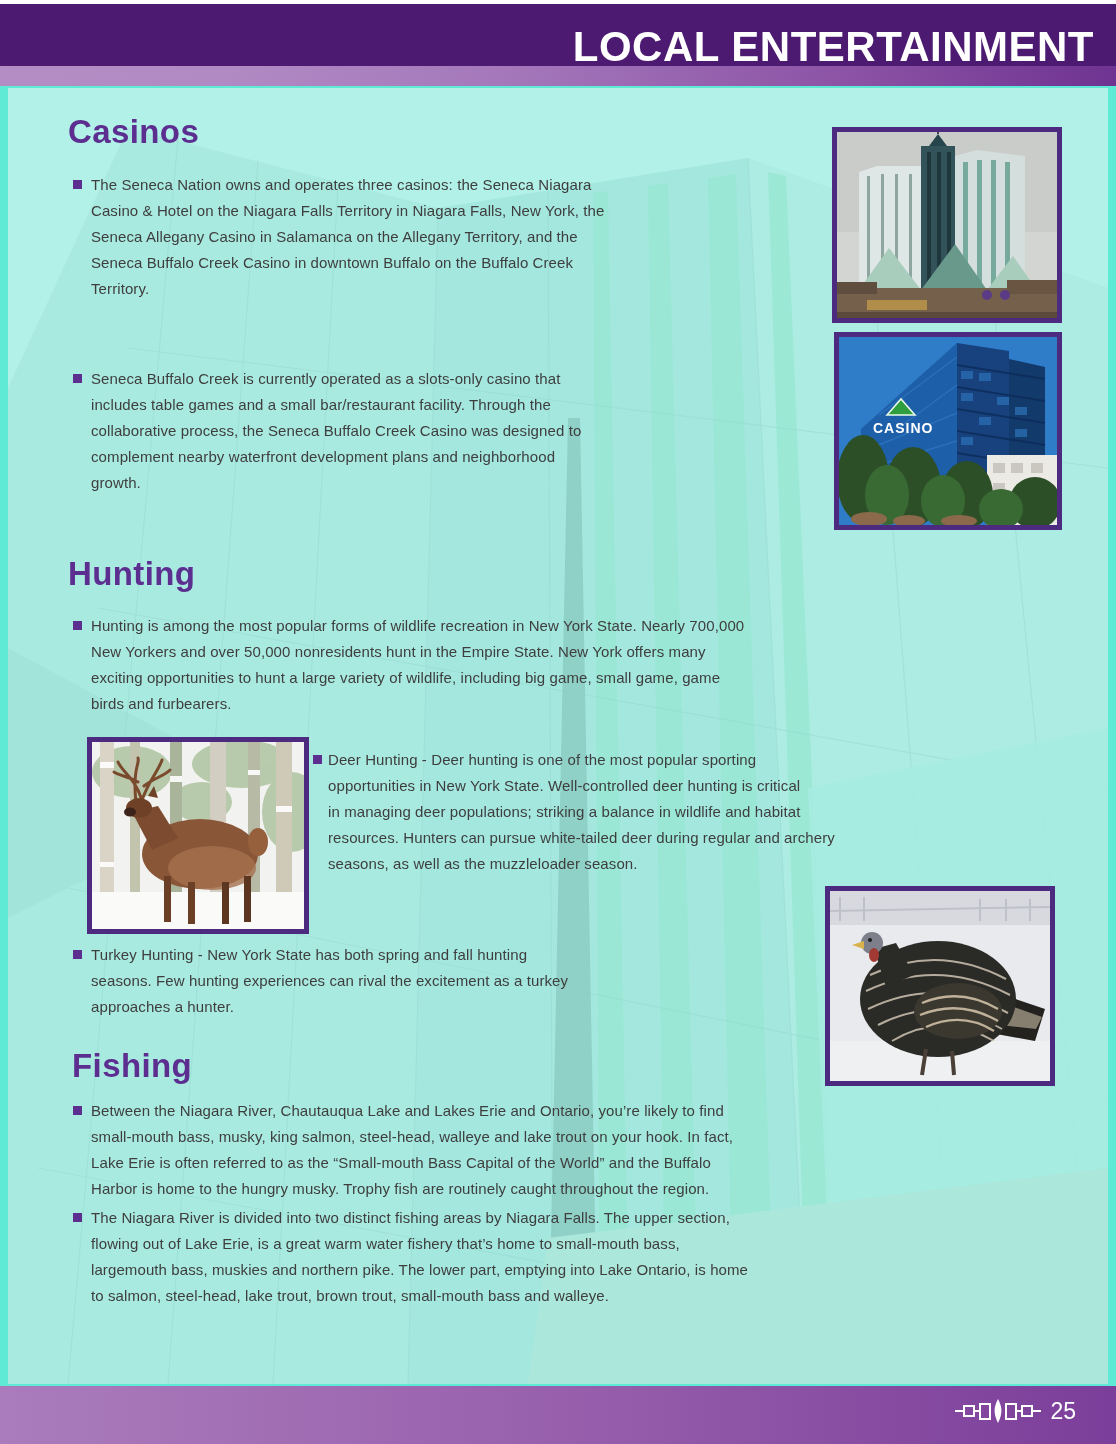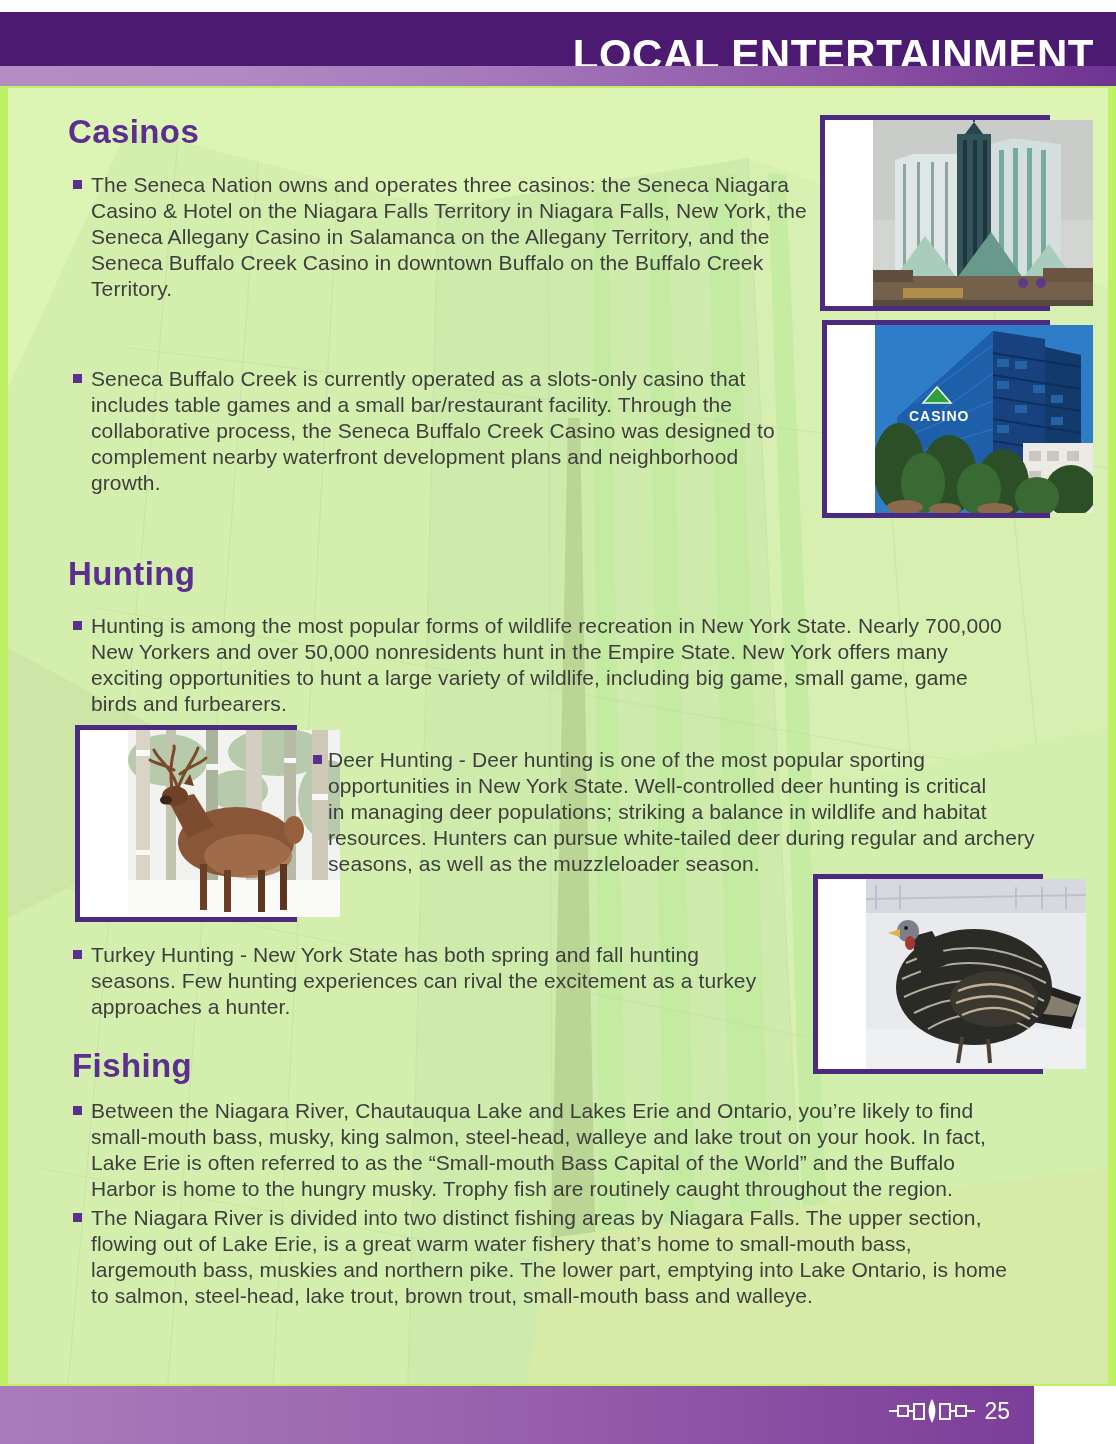--- a/index.html
+++ b/index.html
@@ -2,65 +2,65 @@
 <html><head>
 <meta charset="utf-8">
 <style>
   html,body { margin:0; padding:0; background:#ffffff; }
   .page {
     position:relative; width:1116px; height:1444px; overflow:hidden;
     background:#ffffff; font-family:"Liberation Sans", sans-serif;
   }
   
   .topbar {
-    position:absolute; top:12px; left:0; width:1116px; height:66px;
+    position:absolute; top:4px; left:0; width:1116px; height:66px;
     background:#4d1a71; box-sizing:border-box;
     display:flex; align-items:flex-end; justify-content:flex-end;
     padding:0 22px 1px 0;
   }
   .topbar h1 {
     margin:0; color:#ffffff; font-size:42px; font-weight:bold;
     letter-spacing:0.5px; line-height:1.05; white-space:nowrap;
   }
   .topbar-gradient {
     position:absolute; top:66px; left:0; width:1116px; height:20px;
     background:linear-gradient(to right, #b58dc5 0%, #b18ac3 20%, #a478bb 45%, #8d54a6 75%, #6f3391 100%);
   }
   
   .content {
     position:absolute; top:86px; left:0; width:1116px; height:1300px;
-    background:#bef264;
+    background:#5eead4;
   }
   .watermark { position:absolute; top:2px; left:8px; opacity:0.55; pointer-events:none; }
   .h {
     position:absolute; margin:0; color:#5c2e90; font-size:33px; font-weight:bold;
     letter-spacing:0.4px; line-height:1.1;
   }
   .bullet { position:absolute; box-sizing:border-box; padding-left:21px; }
   .sq {
     position:absolute; left:3px; top:8px; width:9px; height:9px;
     background:#5c2e90; display:block;
   }
   .bt {
-    color:#3e3e3e; font-size:21px; line-height:26px; letter-spacing:0.1px;
+    color:#3e3e3e; font-size:15px; line-height:26px; letter-spacing:0.1px;
     white-space:pre-line; display:block;
   }
   
   .photo {
-    position:absolute; margin:0; box-sizing:border-box;
-    border:5px solid #4b2a80; background:#ffffff;padding-left:48px;
+    position:absolute; margin:12px; box-sizing:border-box;
+    border:5px solid #4b2a80; background:#ffffff;
   }
   .photo svg { display:block; }
   
   .botbar {
-    position:absolute; left:0; bottom:0; width:1034px; height:58px;
+    position:absolute; left:0; bottom:0; width:1116px; height:58px;
     background:linear-gradient(to right, #aa7cbc 0%, #9a63ae 45%, #7b3e9a 100%);
     box-sizing:border-box;
     display:flex; align-items:flex-start; justify-content:flex-end;
-    padding:13px 24px 0 0; gap:9px;
+    padding:13px 40px 0 0; gap:9px;
   }
   .orn { display:flex; align-items:center; height:24px; }
   .orn .dash { width:8px; height:2px; background:#ffffff; }
   .orn .dash.s { width:4px; }
   .orn .sqo { width:8px; height:8px; border:2px solid #ffffff; box-sizing:content-box; }
   .orn .recto { width:8px; height:13px; border:2px solid #ffffff; box-sizing:content-box; }
   .orn .flame { margin:0 1px; }
   .pageno { color:#ffffff; font-size:23px; line-height:24px; font-weight:normal; }
 </style>
 </head>

